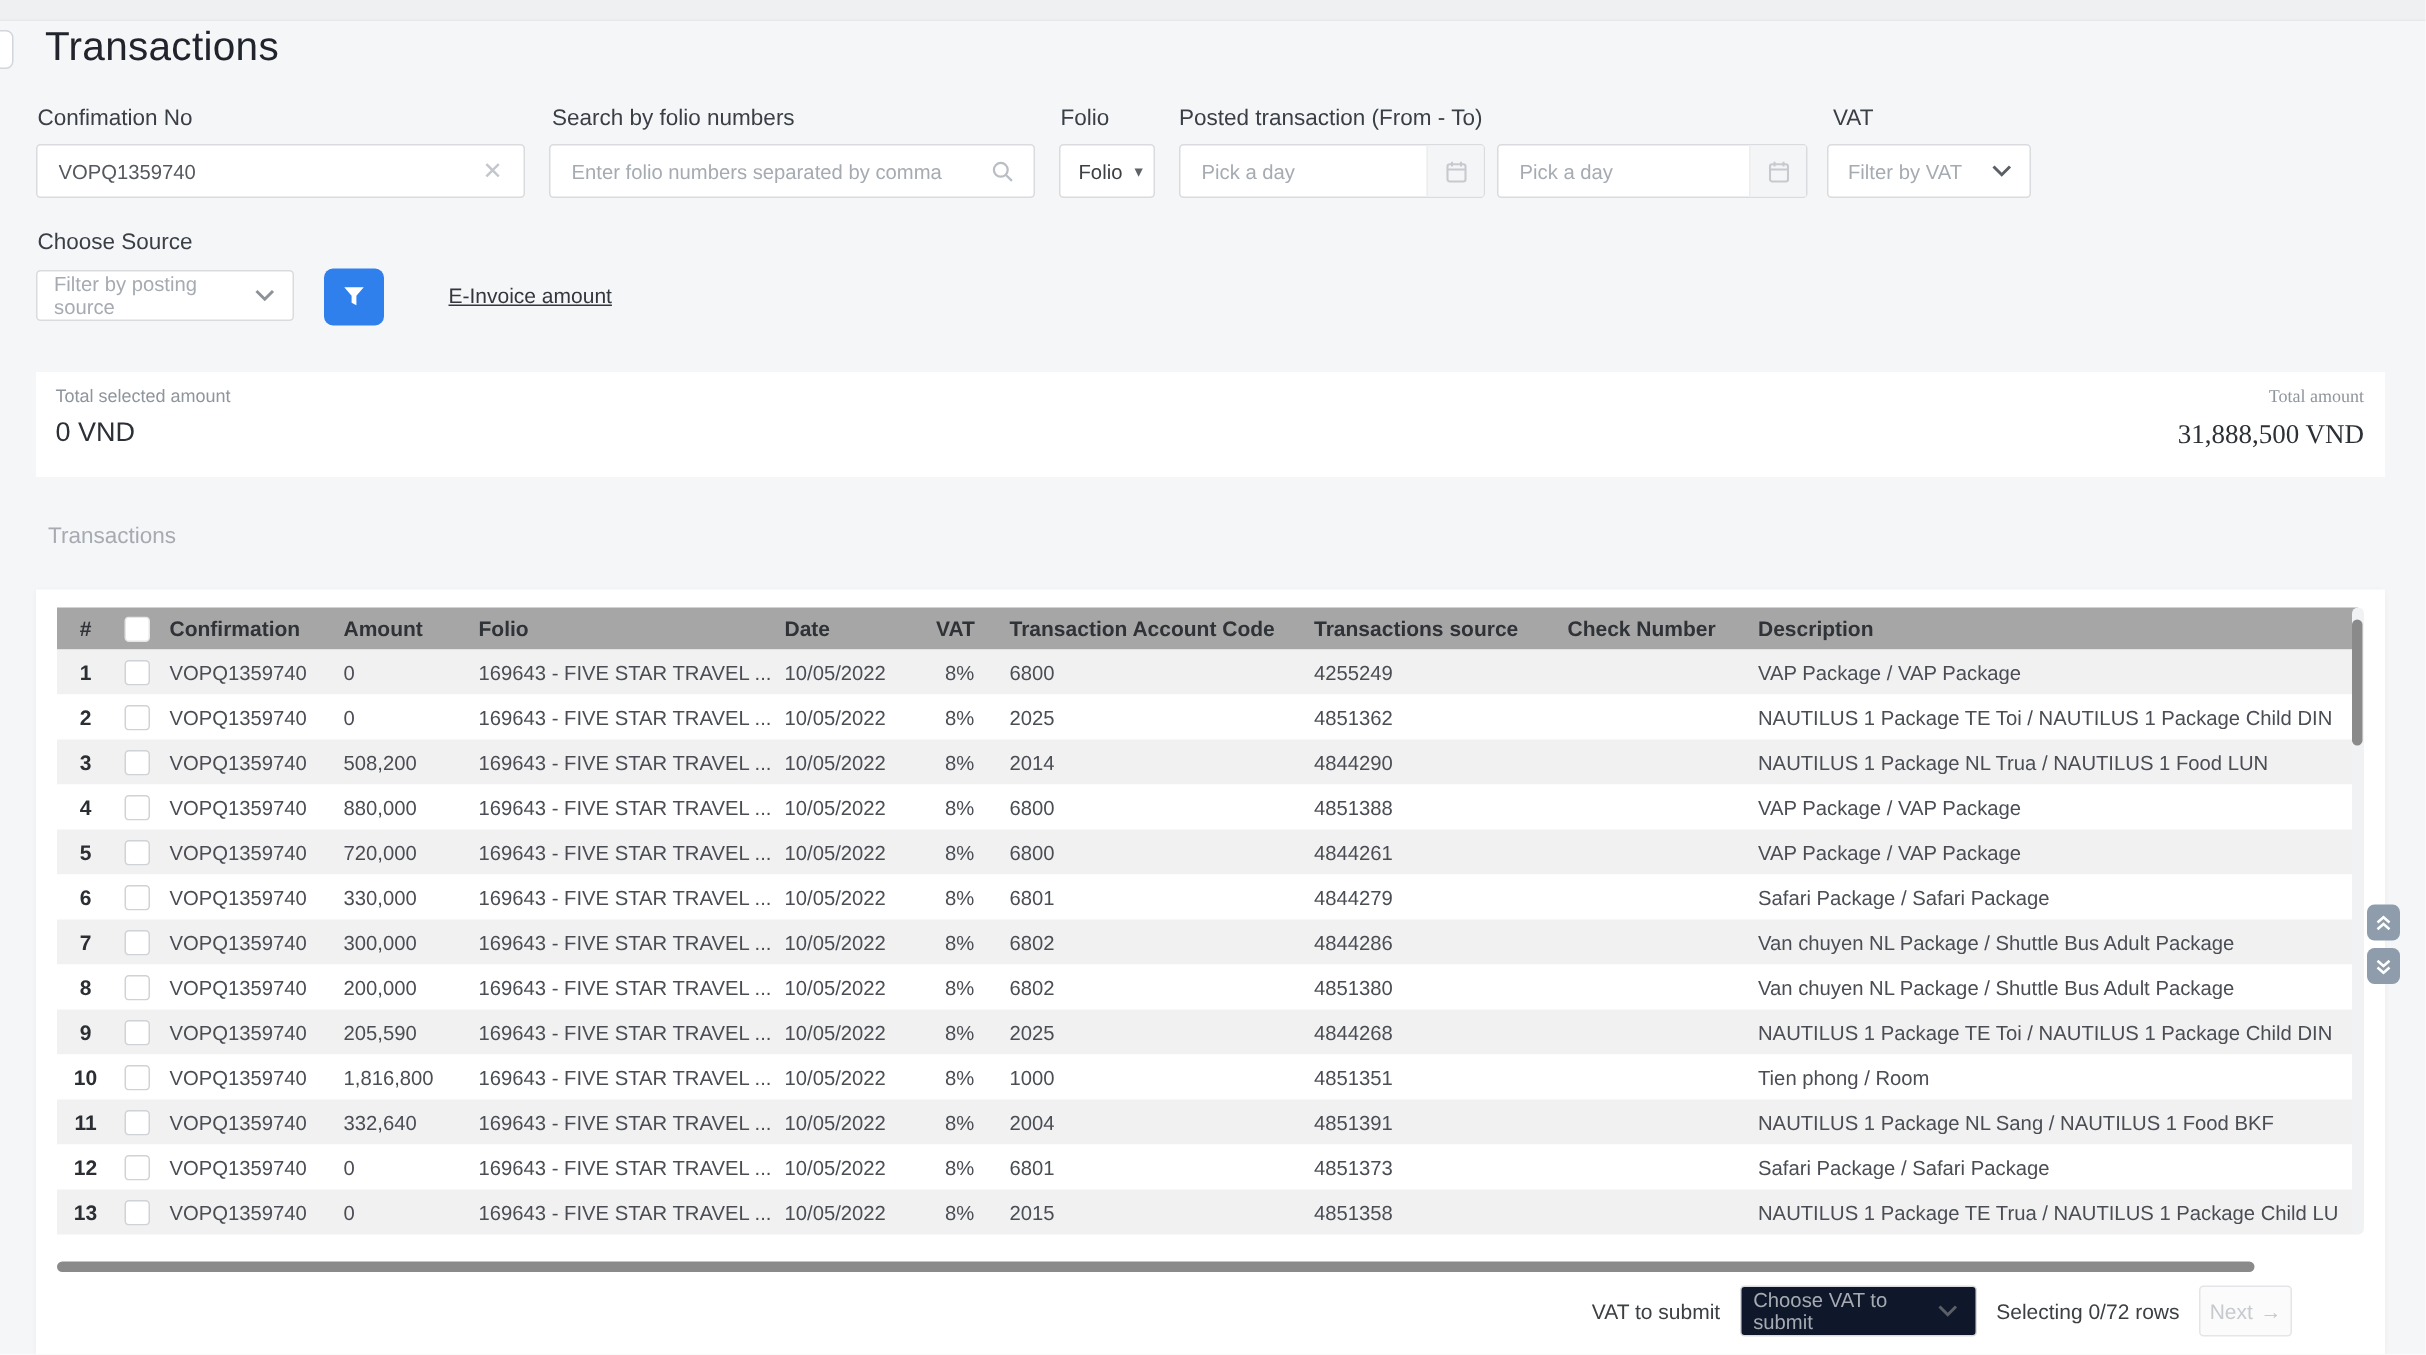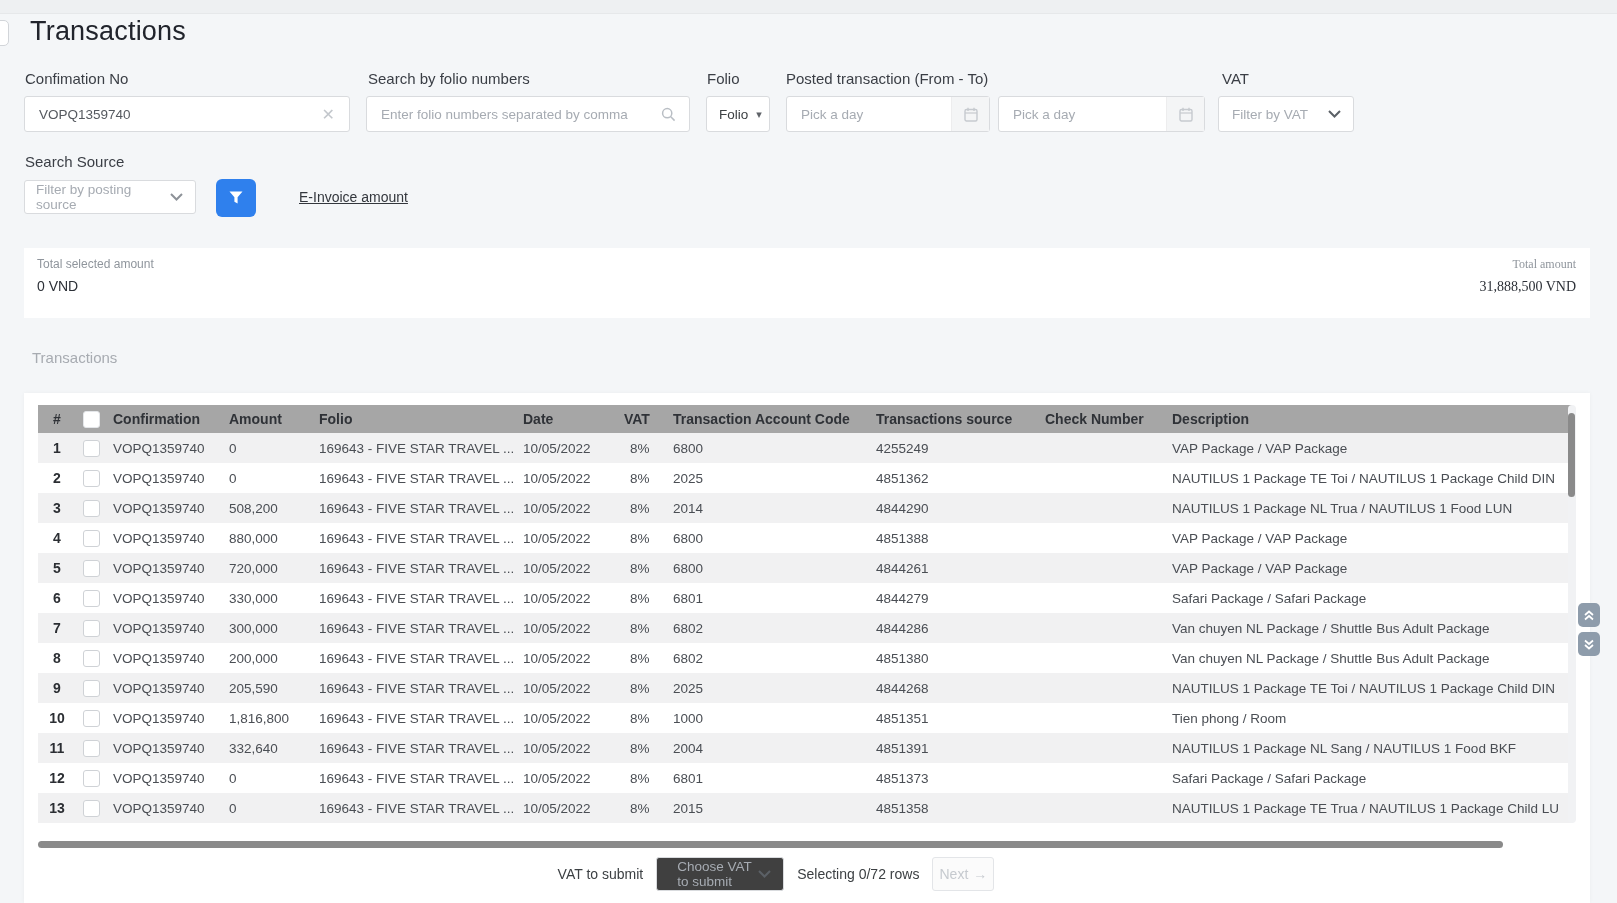--- a/index.html
+++ b/index.html
@@ -34,21 +34,21 @@
   #posting-dd   { left:24px;  top:180px; width:172px; height:34px; padding-left:11px; cursor:pointer; }
 
   .filter-btn { position:absolute; left:216px; top:179px; width:40px; height:38px; background:var(--accent-blue,#2f80ed); border:0; border-radius:6px; display:flex; align-items:center; justify-content:center; cursor:pointer; }
   .einvoice { position:absolute; left:299px; top:189px; font-size:14px; color:#33373d; text-decoration:underline; cursor:pointer; }
 
   
   .totals-card { position:absolute; left:24px; top:248px; width:1566px; height:70px; background:#fff; }
   .totals-left { position:absolute; left:13px; top:9px; }
   .totals-right { position:absolute; right:14px; top:9px; text-align:right;font-family:Liberation Serif, serif; }
   .t-label { font-size:12px; color:#8f959c; }
-  .t-value { font-size:14px; color:#2c3037; margin-top:7px; }
+  .t-value { font-size:18px; color:#2c3037; margin-top:7px; }
 
   
   .tabs { position:absolute; left:32px; top:349px; display:flex; gap:26px; font-size:15px; }
   .tab { padding-bottom:9px; cursor:pointer; }
   .tab.inactive { color:#a7abb1; }
   .tab.active { color:#4c1d95; border-bottom:2px solid var(--tab-active-underline,#b0443c); padding-left:10px; padding-right:10px; margin-left:-10px;margin-top:48px; }
 
   
   .table-card { position:absolute; left:24px; top:393px; width:1566px; height:510px; background:#fff; box-shadow:0 0 4px rgba(0,0,0,.04); }
   .grid-row { display:grid; grid-template-columns:38px 30px 116px 90px 204px 101px 49px 203px 169px 127px minmax(0,1fr); align-items:center; }
@@ -62,23 +62,23 @@
   .td-index { text-align:center; padding-left:0; font-size:14px; font-weight:bold; color:#2b2e33; }
   .td-vat { padding-left:13px; }
   .cellbox { display:flex; align-items:center; justify-content:center; padding-left:0; }
   .checkbox { width:17px; height:17px; background:#fff; border:1px solid #cfd2d6; border-radius:3px; display:inline-block; cursor:pointer; }
 
   .vscroll-track { position:absolute; left:1544px; top:12px; width:8px; height:418px; background:#f1f2f4; border-radius:4px; }
   .vscroll-thumb { position:absolute; left:1544px; top:20px; width:7px; height:84px; background:var(--scrollbar-color,#8a8a8a); border-radius:4px; cursor:pointer; }
   .hscroll-thumb { position:absolute; left:14px; top:448px; width:1465px; height:7px; background:var(--scrollbar-color,#8a8a8a); border-radius:4px; cursor:pointer; }
 
   
-  .footer-bar { position:absolute; left:0; top:464px; width:1566px; height:34px; display:flex; align-items:center; justify-content:center; padding-right:62px; gap:13px; }
+  .footer-bar { position:absolute; left:0; top:464px; width:1566px; height:34px; display:flex; align-items:center; justify-content:flex-end; padding-right:62px; gap:13px; }
   .footer-label, .selecting { font-size:14px; color:#3c4043; white-space:nowrap; }
-  .vat-select { width:128px; height:34px; background:#404040; border:1px solid #d9dbde; border-radius:3px; display:flex; align-items:center; padding-left:20px; font-size:13.5px; cursor:pointer; }
+  .vat-select { width:158px; height:34px; background:#0f172a; border:1px solid #d9dbde; border-radius:3px; display:flex; align-items:center; padding-left:8px; font-size:13.5px; cursor:pointer; }
   .next-btn { width:62px; height:34px; background:#fbfbfb; border:1px solid #e3e5e8; border-radius:3px; color:#c6cacf; font-size:14px; display:flex; align-items:center; justify-content:center; gap:5px; cursor:default; }
 
   
   .scroll-btns { position:absolute; left:1578px; top:603px; display:flex; flex-direction:column; gap:5px; }
   .scroll-btn { width:22px; height:24px; background:#8e9cab; border:0; border-radius:5px; display:flex; align-items:center; justify-content:center; cursor:pointer; }
 
   svg { display:block; }
 </style>
 </head>
 <body>
@@ -86,21 +86,21 @@
 <div class="top-strip"></div>
 <div class="panel-edge"></div>
 
 <h1 class="page-title">Transactions</h1>
 
 <div class="flabel" style="left:25px;top:70px">Confimation No</div>
 <div class="flabel" style="left:368px;top:70px">Search by folio numbers</div>
 <div class="flabel" style="left:707px;top:70px">Folio</div>
 <div class="flabel" style="left:786px;top:70px">Posted transaction (From - To)</div>
 <div class="flabel" style="left:1222px;top:70px">VAT</div>
-<div class="flabel" style="left:25px;top:153px">Search Source</div>
+<div class="flabel" style="left:25px;top:153px">Choose Source</div>
 
 <div class="fbox" id="conf-input">
   <input value="VOPQ1359740" style="">
   <span class="clear-x">✕</span>
 </div>
 
 <div class="fbox" id="folio-search">
   <input placeholder="Enter folio numbers separated by comma" style="">
   <span class="icon-btn srch">
     <svg width="15" height="15" viewBox="0 0 15 15">

